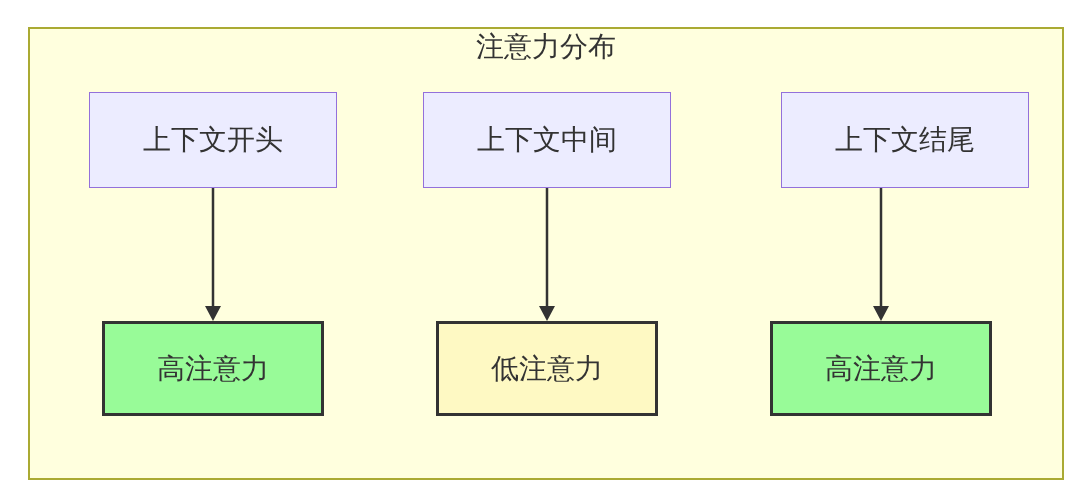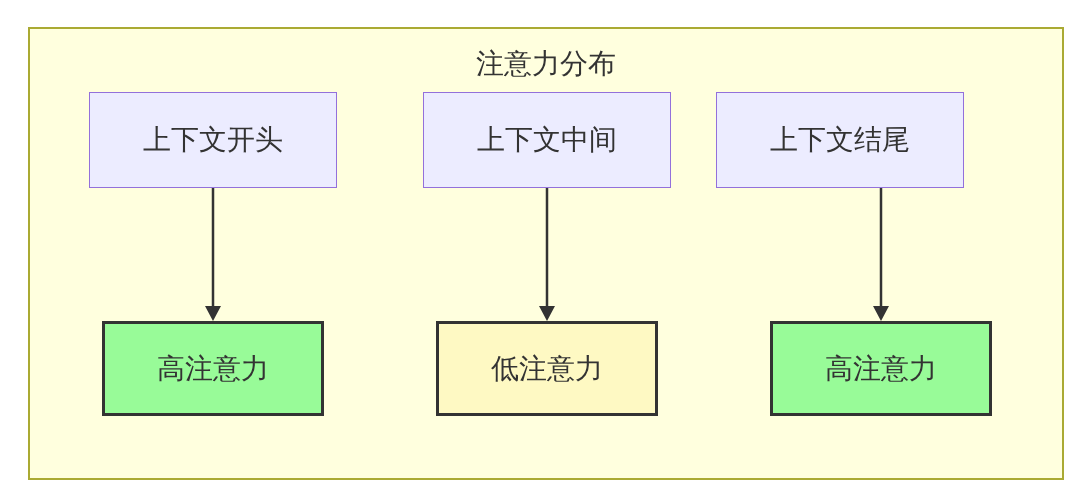--- a/index.html
+++ b/index.html
@@ -22,21 +22,21 @@
     top: 27px;
     width: 1036px;
     height: 453px;
     box-sizing: border-box;
     background: #FFFFDE;
     border: 2px solid #AAAA33;
   }
   .cluster-title {
     position: absolute;
     left: 0;
-    top: 21px;
+    top: 4px;
     width: 100%;
     text-align: center;
     font-size: 28px;
     line-height: 1;
     color: #333333;
     white-space: nowrap;
   }
   .node {
     position: absolute;
     box-sizing: border-box;
@@ -55,21 +55,21 @@
     border: 1.5px solid #9370DB;
   }
   .node.attention {
     top: 321px;
     width: 222px;
     height: 95px;
     border: 3px solid #000000;
   }
   .node-a { left: 89px; }
   .node-b { left: 423px; text-align: right; }
-  .node-c { left: 716px; }
+  .node-c { left: 781px; }
   .node-d { left: 102px; }
   .node-e { left: 436px; }
   .node-f { left: 770px; }
   .edges-layer {
     position: absolute;
     left: 0;
     top: 0;
     width: 1080px;
     height: 496px;
     pointer-events: none;

